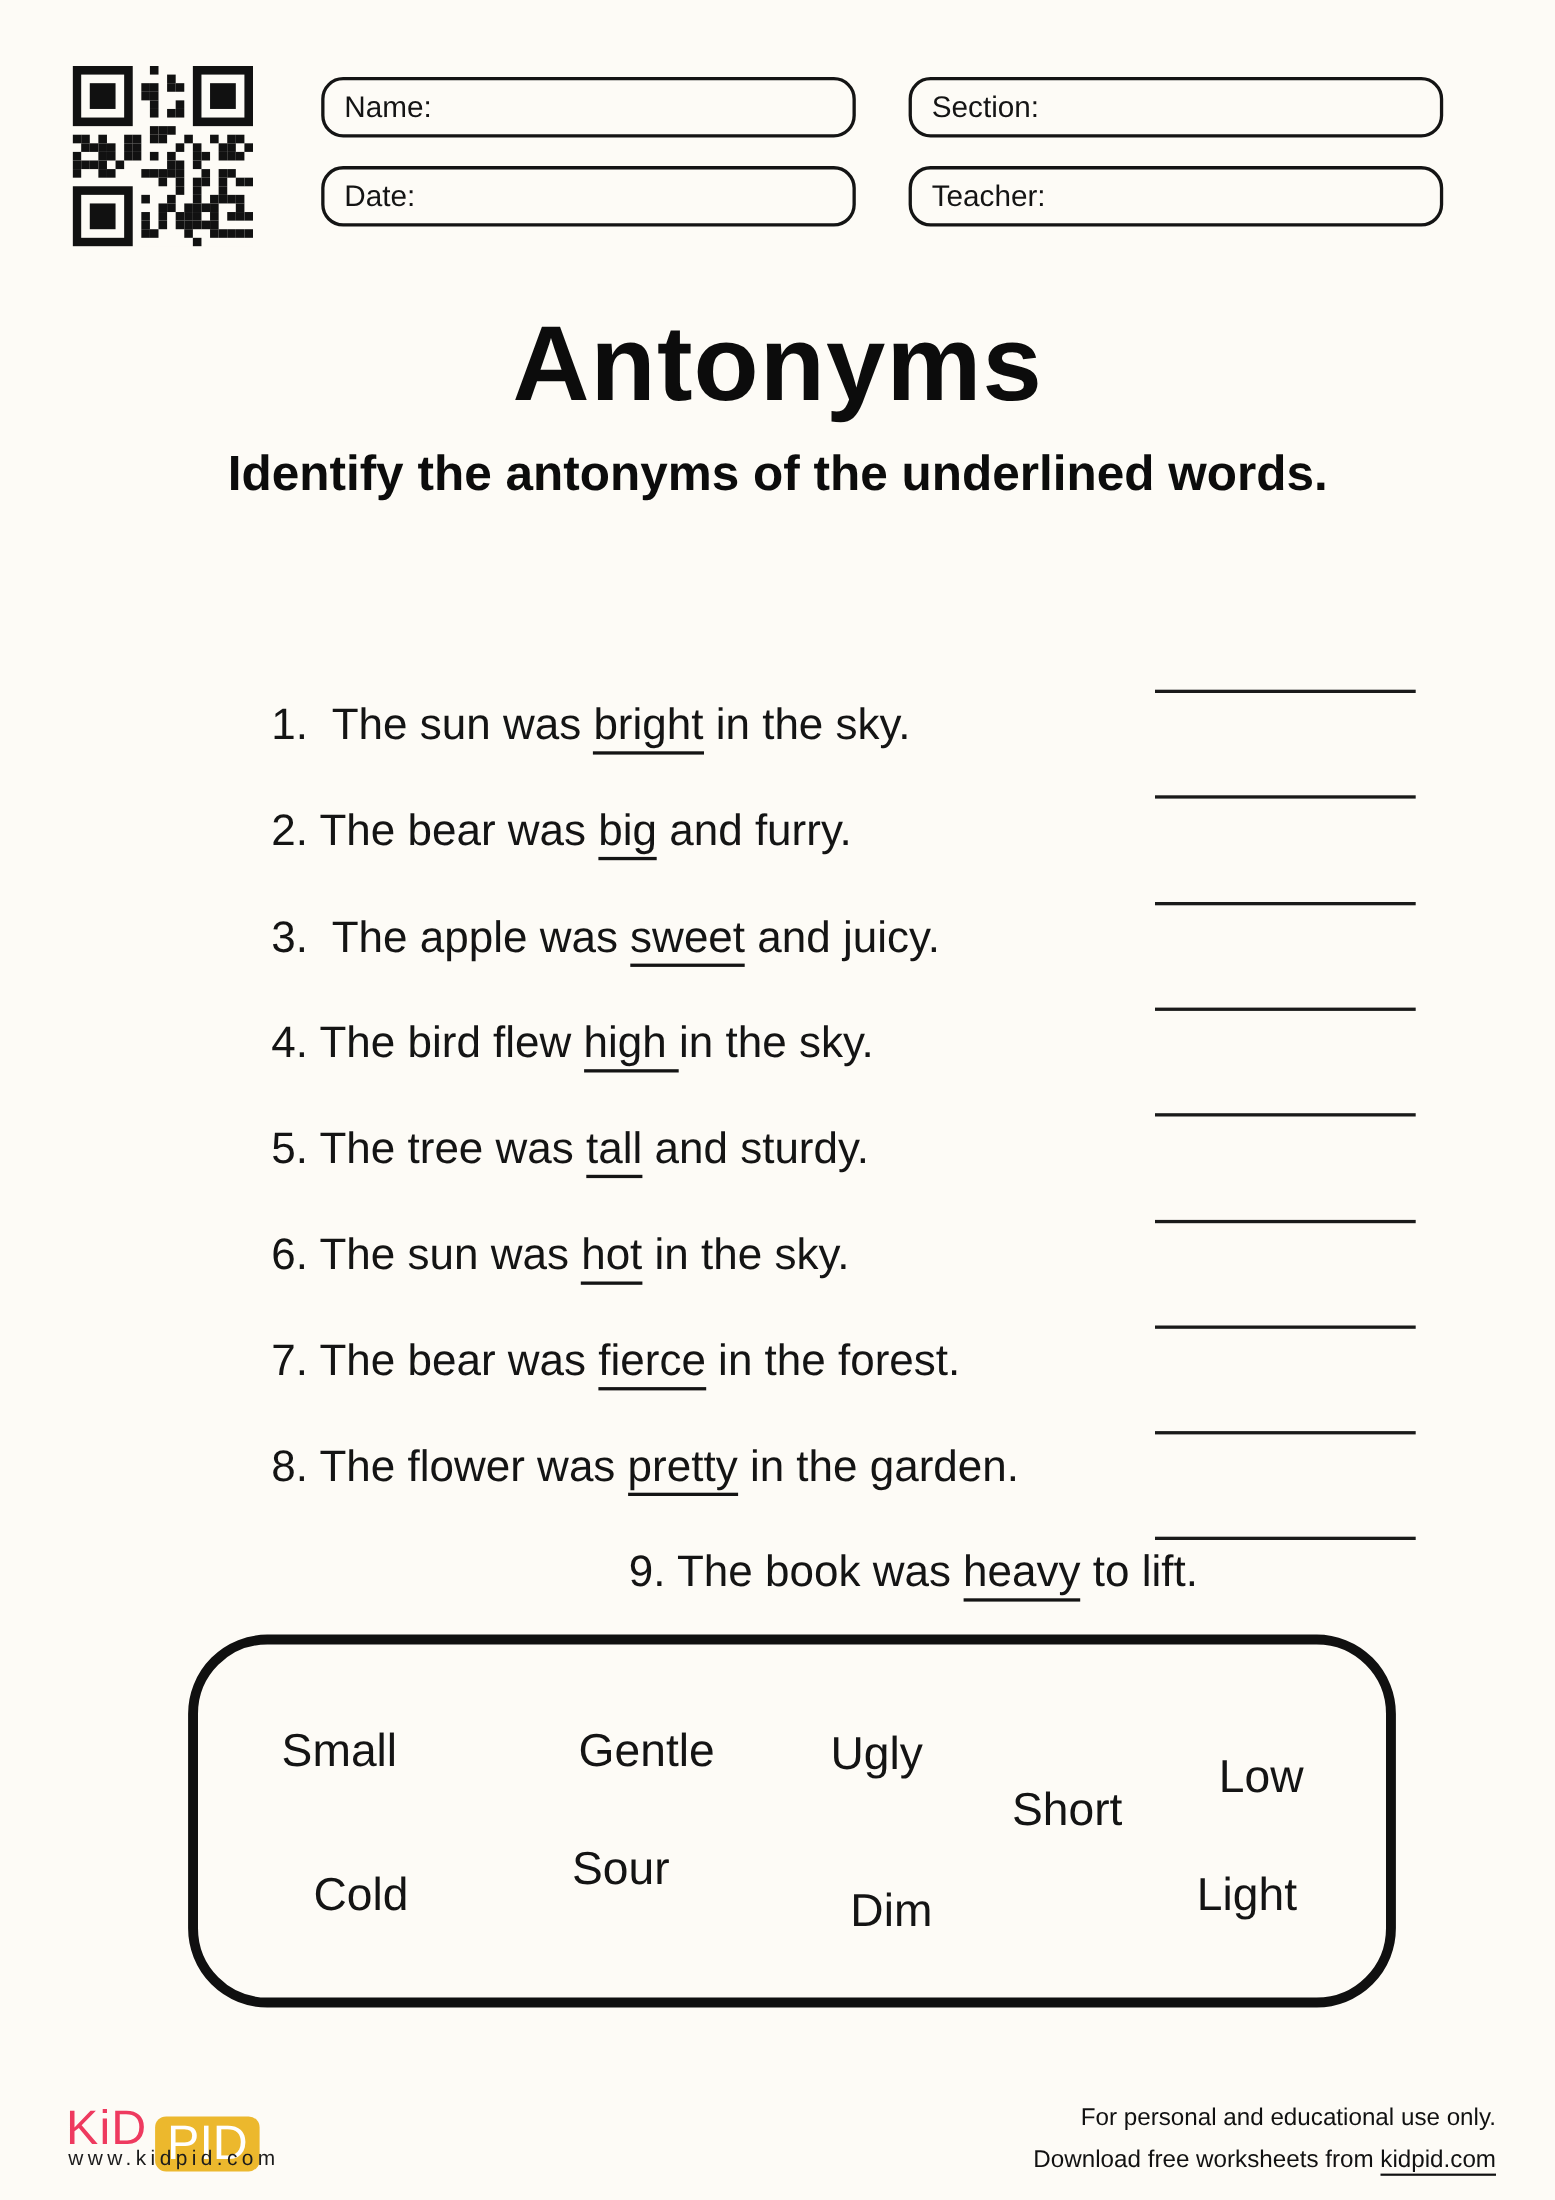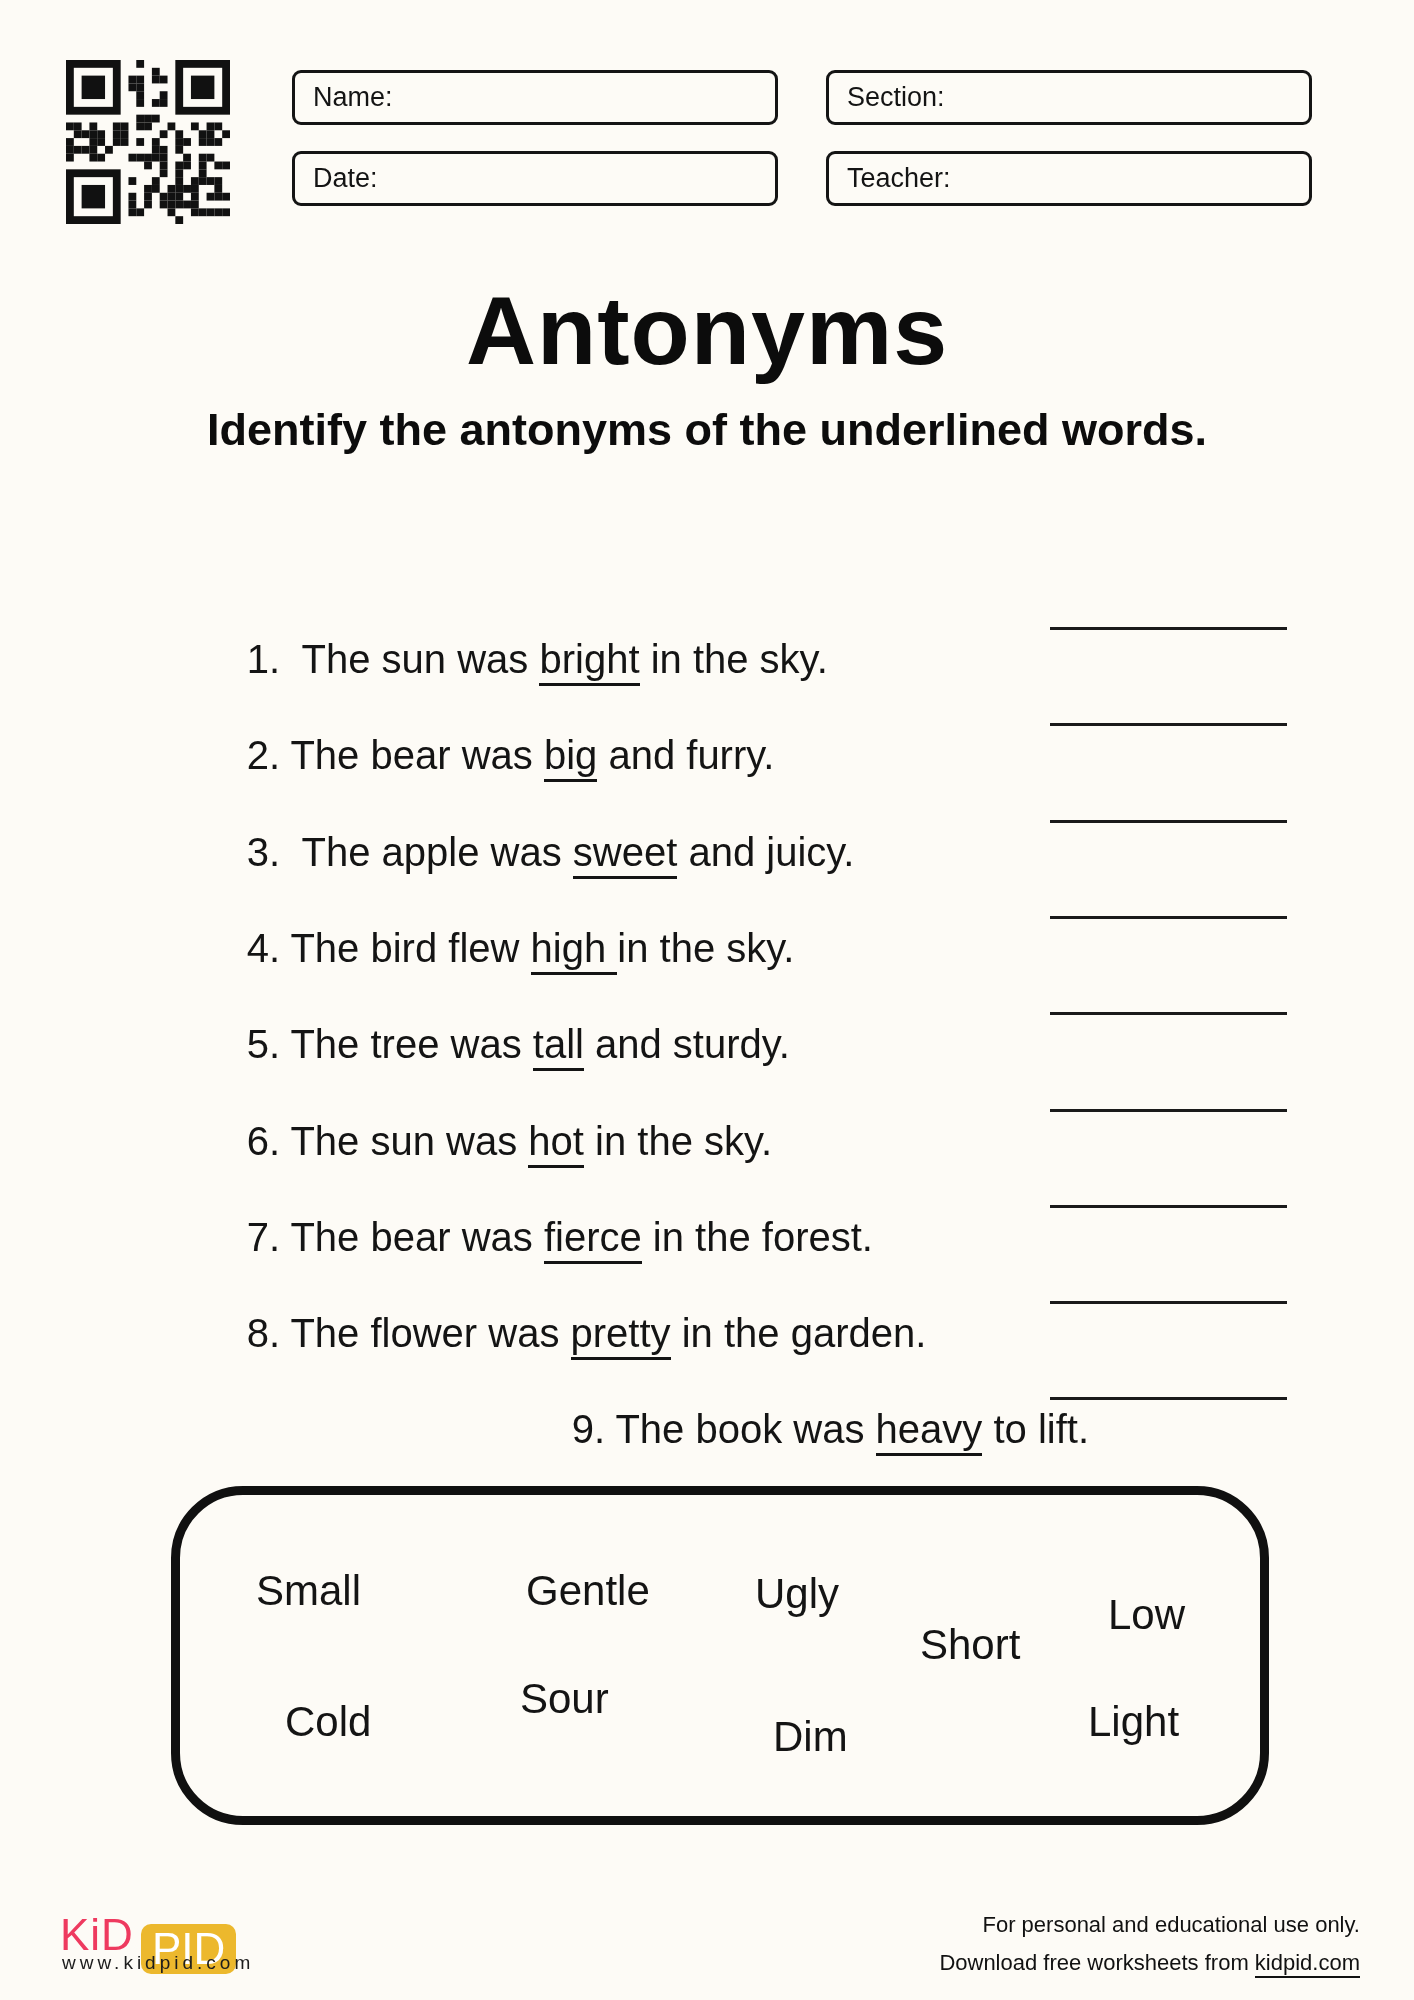--- a/index.html
+++ b/index.html
@@ -9,21 +9,21 @@
     margin:0 auto;
     background:#fdfbf6;
     font-family:"Liberation Sans", sans-serif;
     color:#141414;
     overflow:hidden;
   }
   
   .qr{position:absolute;left:66px;top:60px;width:164px;height:164px;}
   .field{
     position:absolute;height:55px;width:486px;
-    border:3px solid #141414;border-radius:9px;
+    border:3px solid #141414;border-radius:20px;
     box-sizing:border-box;
     display:flex;align-items:center;
     padding-left:18px;font-size:27px;color:#141414;
     background:transparent;
   }
   .field.name{left:292px;top:70px;}
   .field.section{left:826px;top:70px;}
   .field.date{left:292px;top:151px;}
   .field.teacher{left:826px;top:151px;}
   

